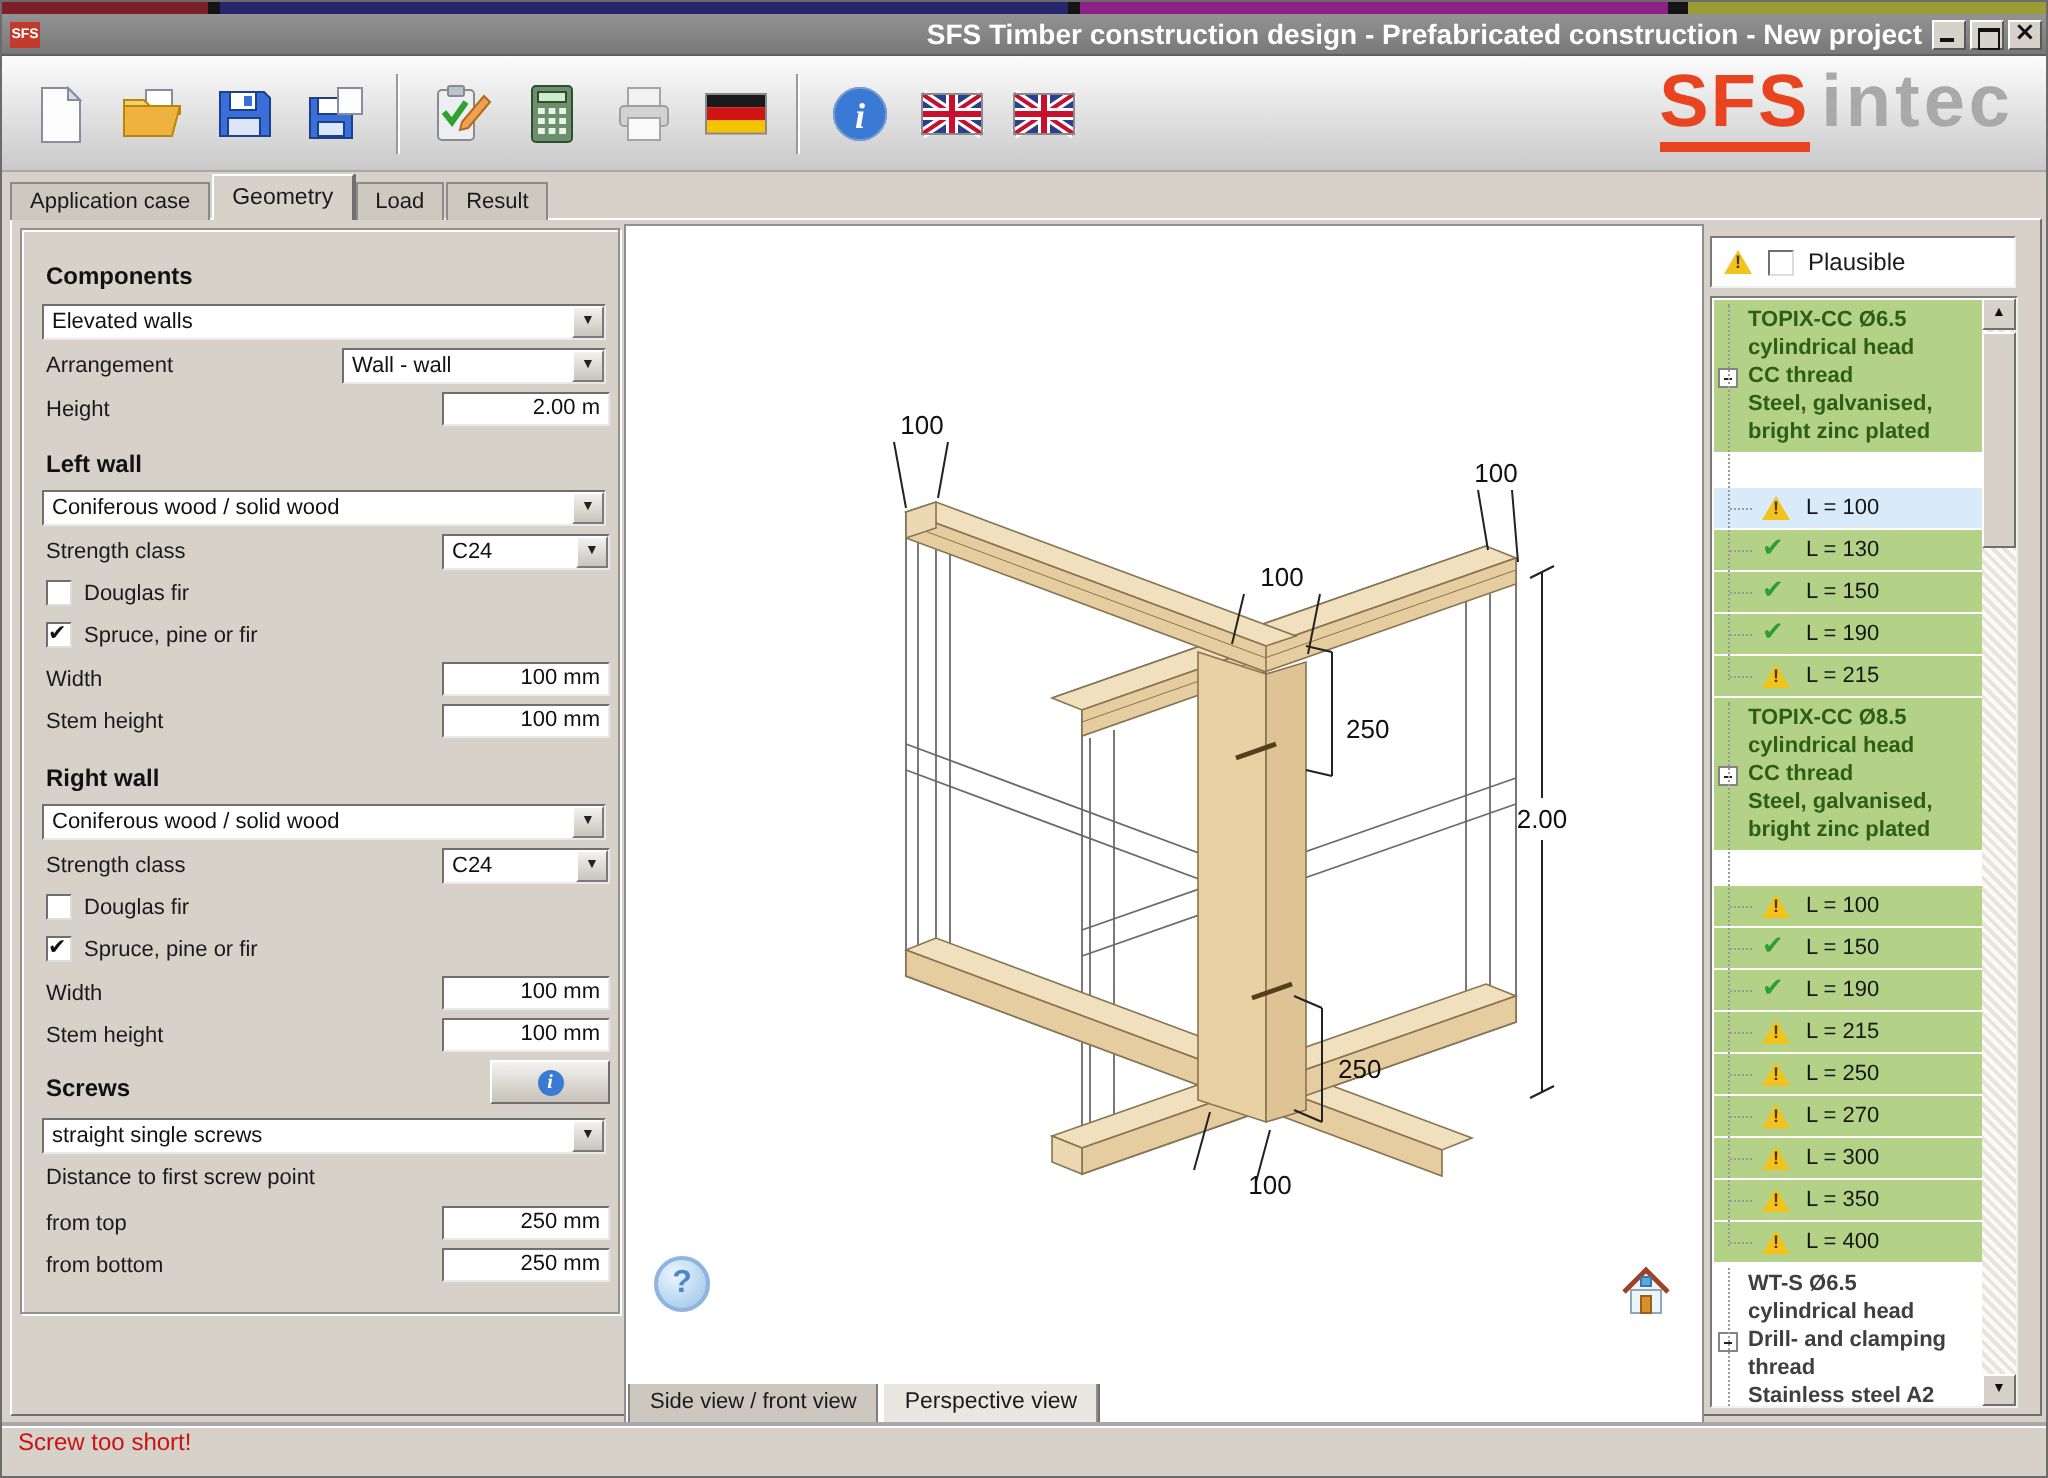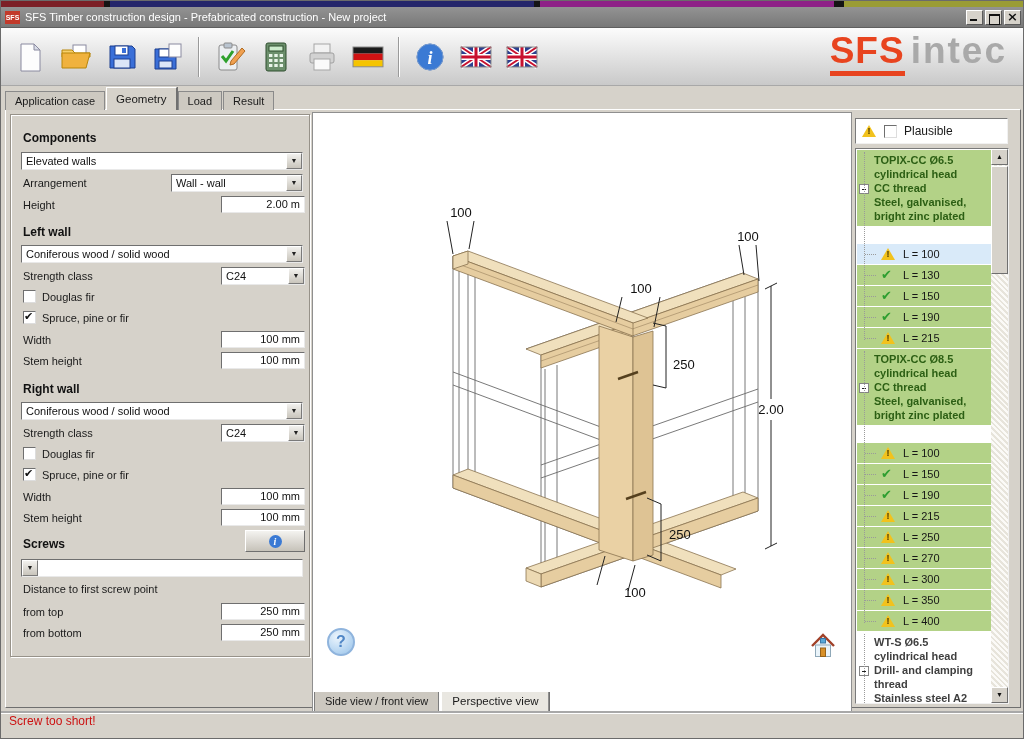--- a/index.html
+++ b/index.html
@@ -22,21 +22,21 @@
 
   
   #title-bar {
     position:absolute; left:0; top:6px; width:1024px; height:21px;
     background: linear-gradient(#939393,#787878);
     display:flex; align-items:center; padding:0 4px; gap:5px;
     border-bottom:1px solid #5f5f5f;
   }
   #app-icon { width:15px; height:13px; background:#c23a2b; color:#fff;
     font:bold 7px/13px "Liberation Sans",sans-serif; text-align:center; flex:0 0 auto; }
-  #title-text { color:#fff; font-weight:normal; font-size:11px; white-space:nowrap; overflow:hidden; flex:1; }
+  #title-text { color:#fff; font-weight:bold; font-size:14px; white-space:nowrap; overflow:hidden; flex:1;text-align:right; }
   .winbtns { display:flex; gap:2px; }
   .winbtn {
     width:17px; height:15px; background:#d6d2ca;
     border:1px solid; border-color:#fff #5a5a5a #5a5a5a #fff;
     position:relative; cursor:default;
   }
   .winbtn.min::before { content:""; position:absolute; left:3px; bottom:3px; width:7px; height:2px; background:#111; }
   .winbtn.max::before { content:""; position:absolute; left:3px; top:3px; width:9px; height:8px; border:1px solid #111; border-top:2px solid #111; }
   .winbtn.cls::before { content:"×"; position:absolute; left:0; right:0; top:-2px; text-align:center; font:bold 13px/15px "DejaVu Sans",sans-serif; color:#111; }
 
@@ -376,20 +376,21 @@
     <div class="lbl" style="left:12px;top:376px">Width</div>
     <div class="inp" style="left:210px;top:373px;width:84px">100 mm</div>
     <div class="lbl" style="left:12px;top:397px">Stem height</div>
     <div class="inp" style="left:210px;top:394px;width:84px">100 mm</div>
 
     <div class="h" style="left:12px;top:422px">Screws</div>
     <div id="screw-info-btn">
       <span class="info-glyph">i</span>
     </div>
     <div class="dd" style="left:10px;top:444px;width:282px">
+      <span class="dd-val">straight single screws</span>
       <span class="dd-btn">▼</span>
     </div>
     <div class="lbl" style="left:12px;top:468px">Distance to first screw point</div>
     <div class="lbl" style="left:12px;top:491px">from top</div>
     <div class="inp" style="left:210px;top:488px;width:84px">250 mm</div>
     <div class="lbl" style="left:12px;top:512px">from bottom</div>
     <div class="inp" style="left:210px;top:509px;width:84px">250 mm</div>
   </div>
 
   <div id="canvas">

